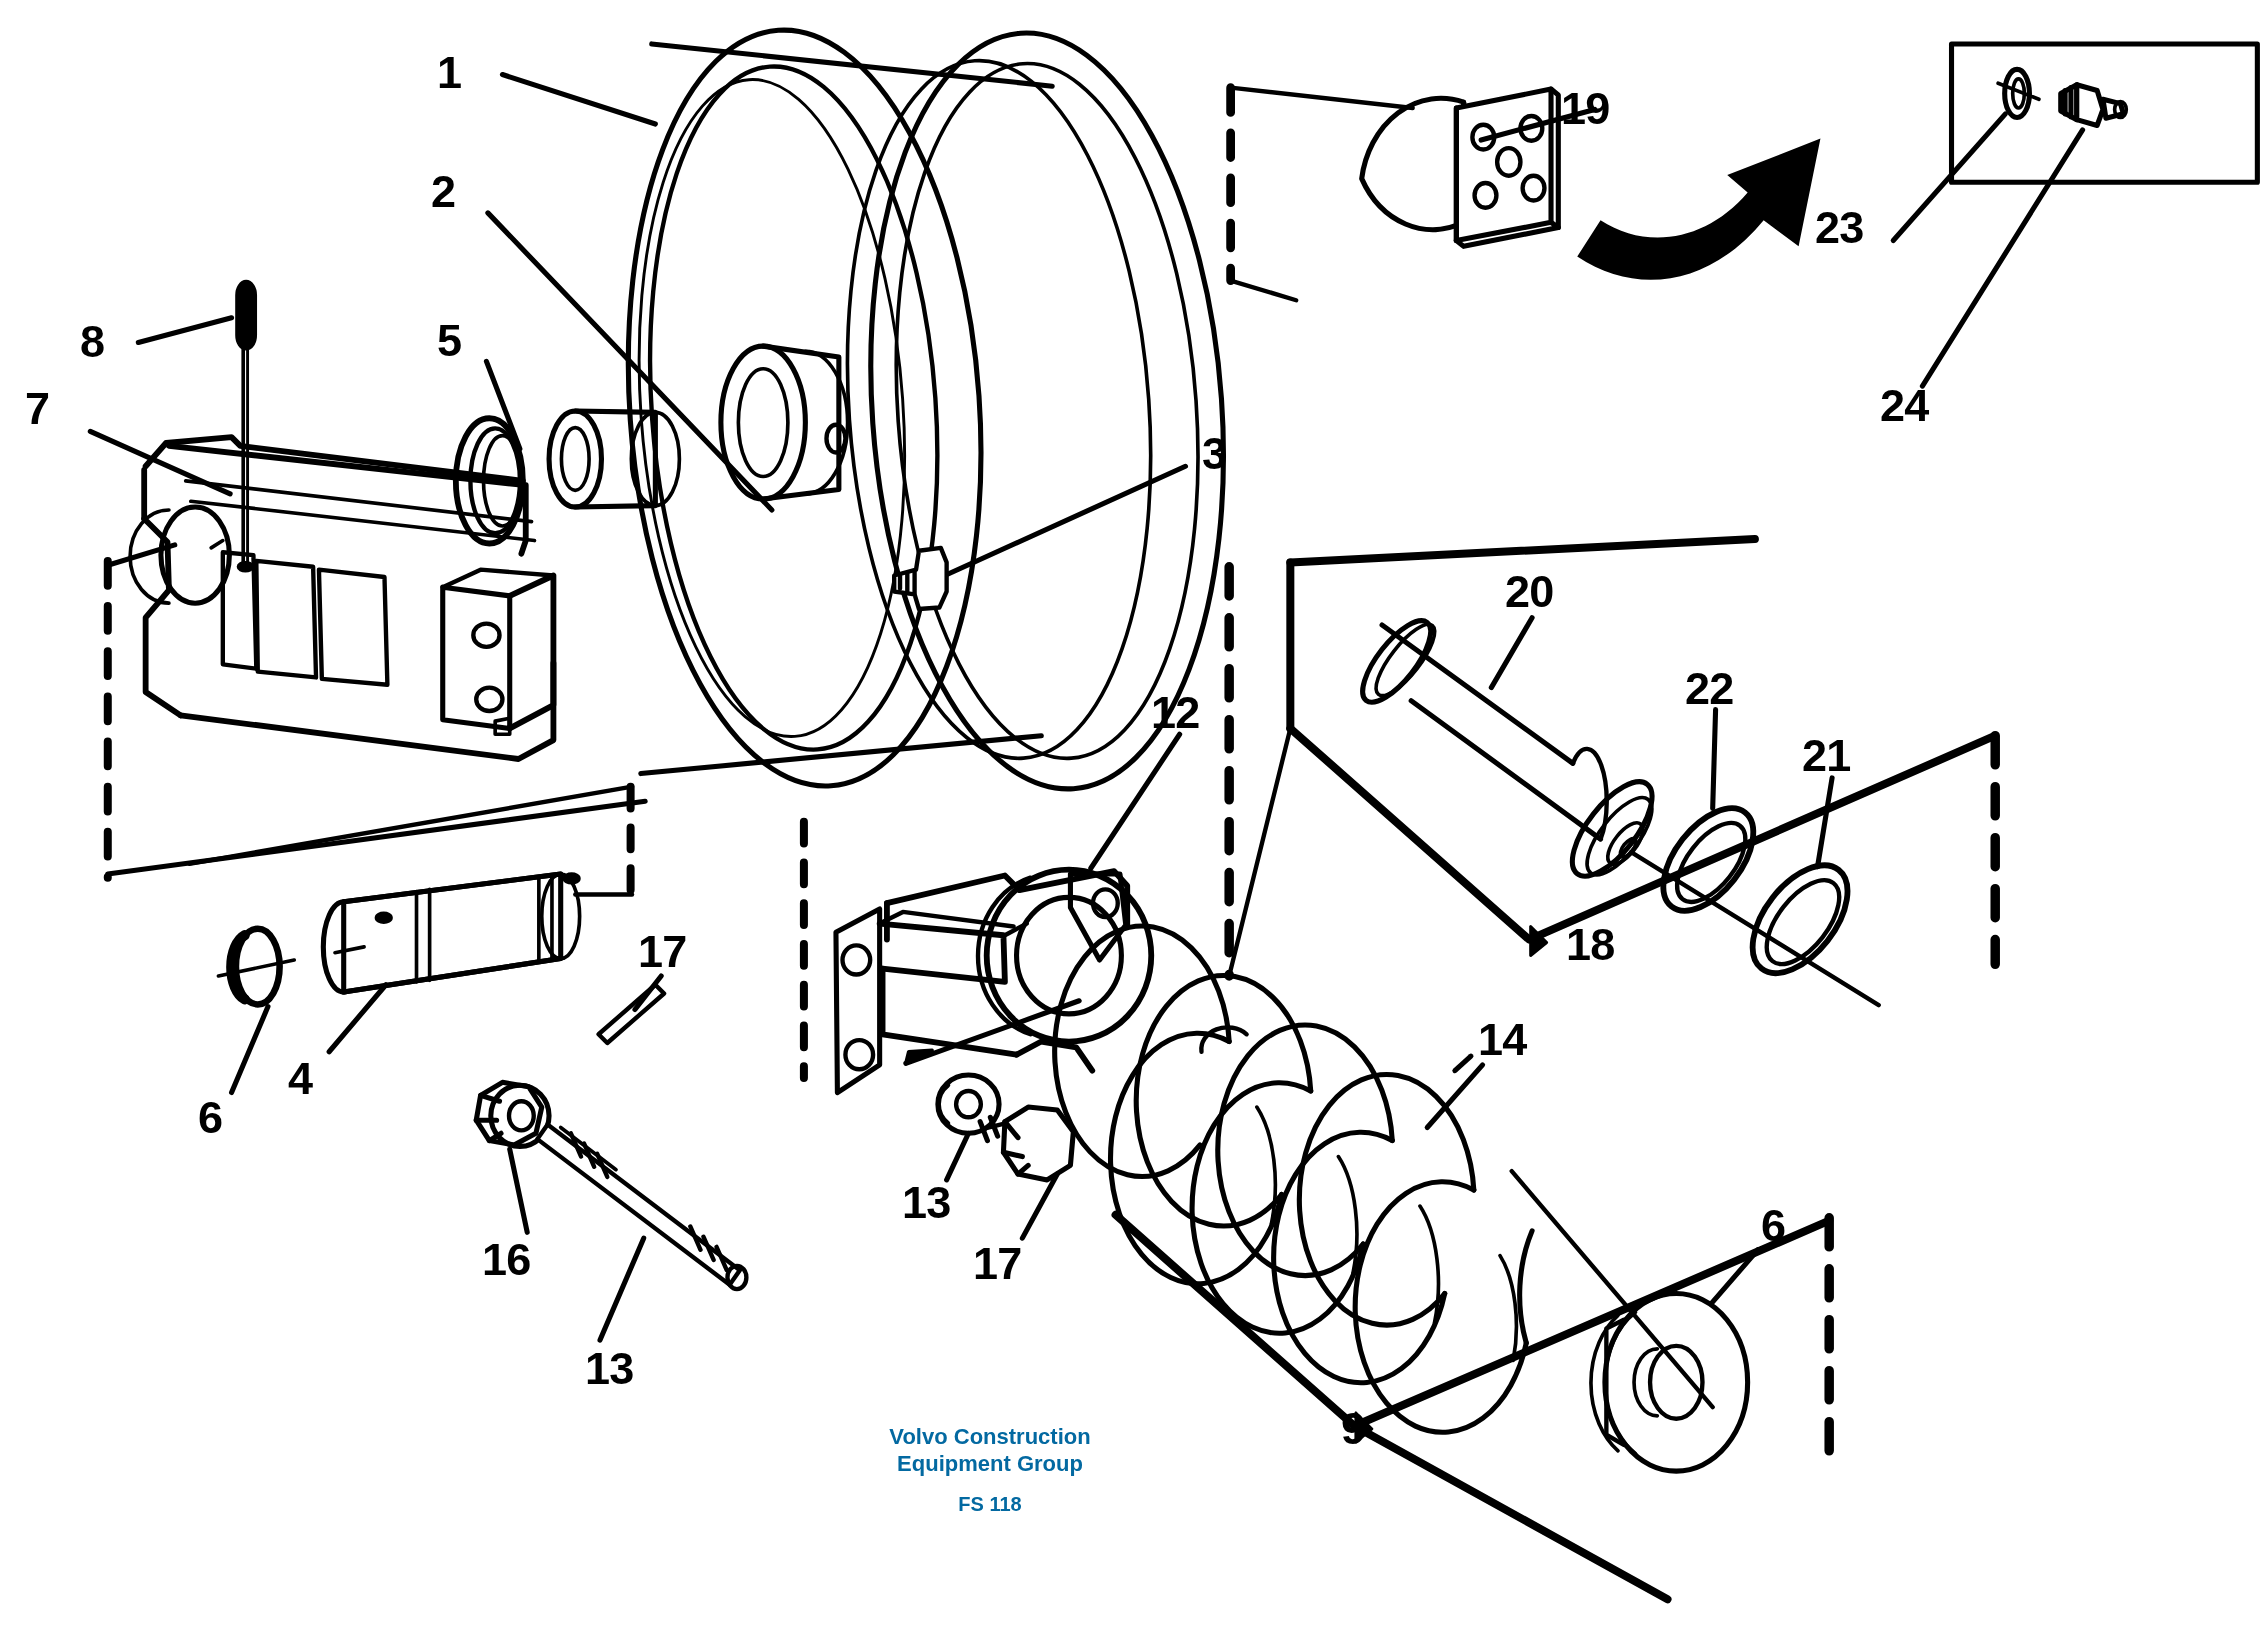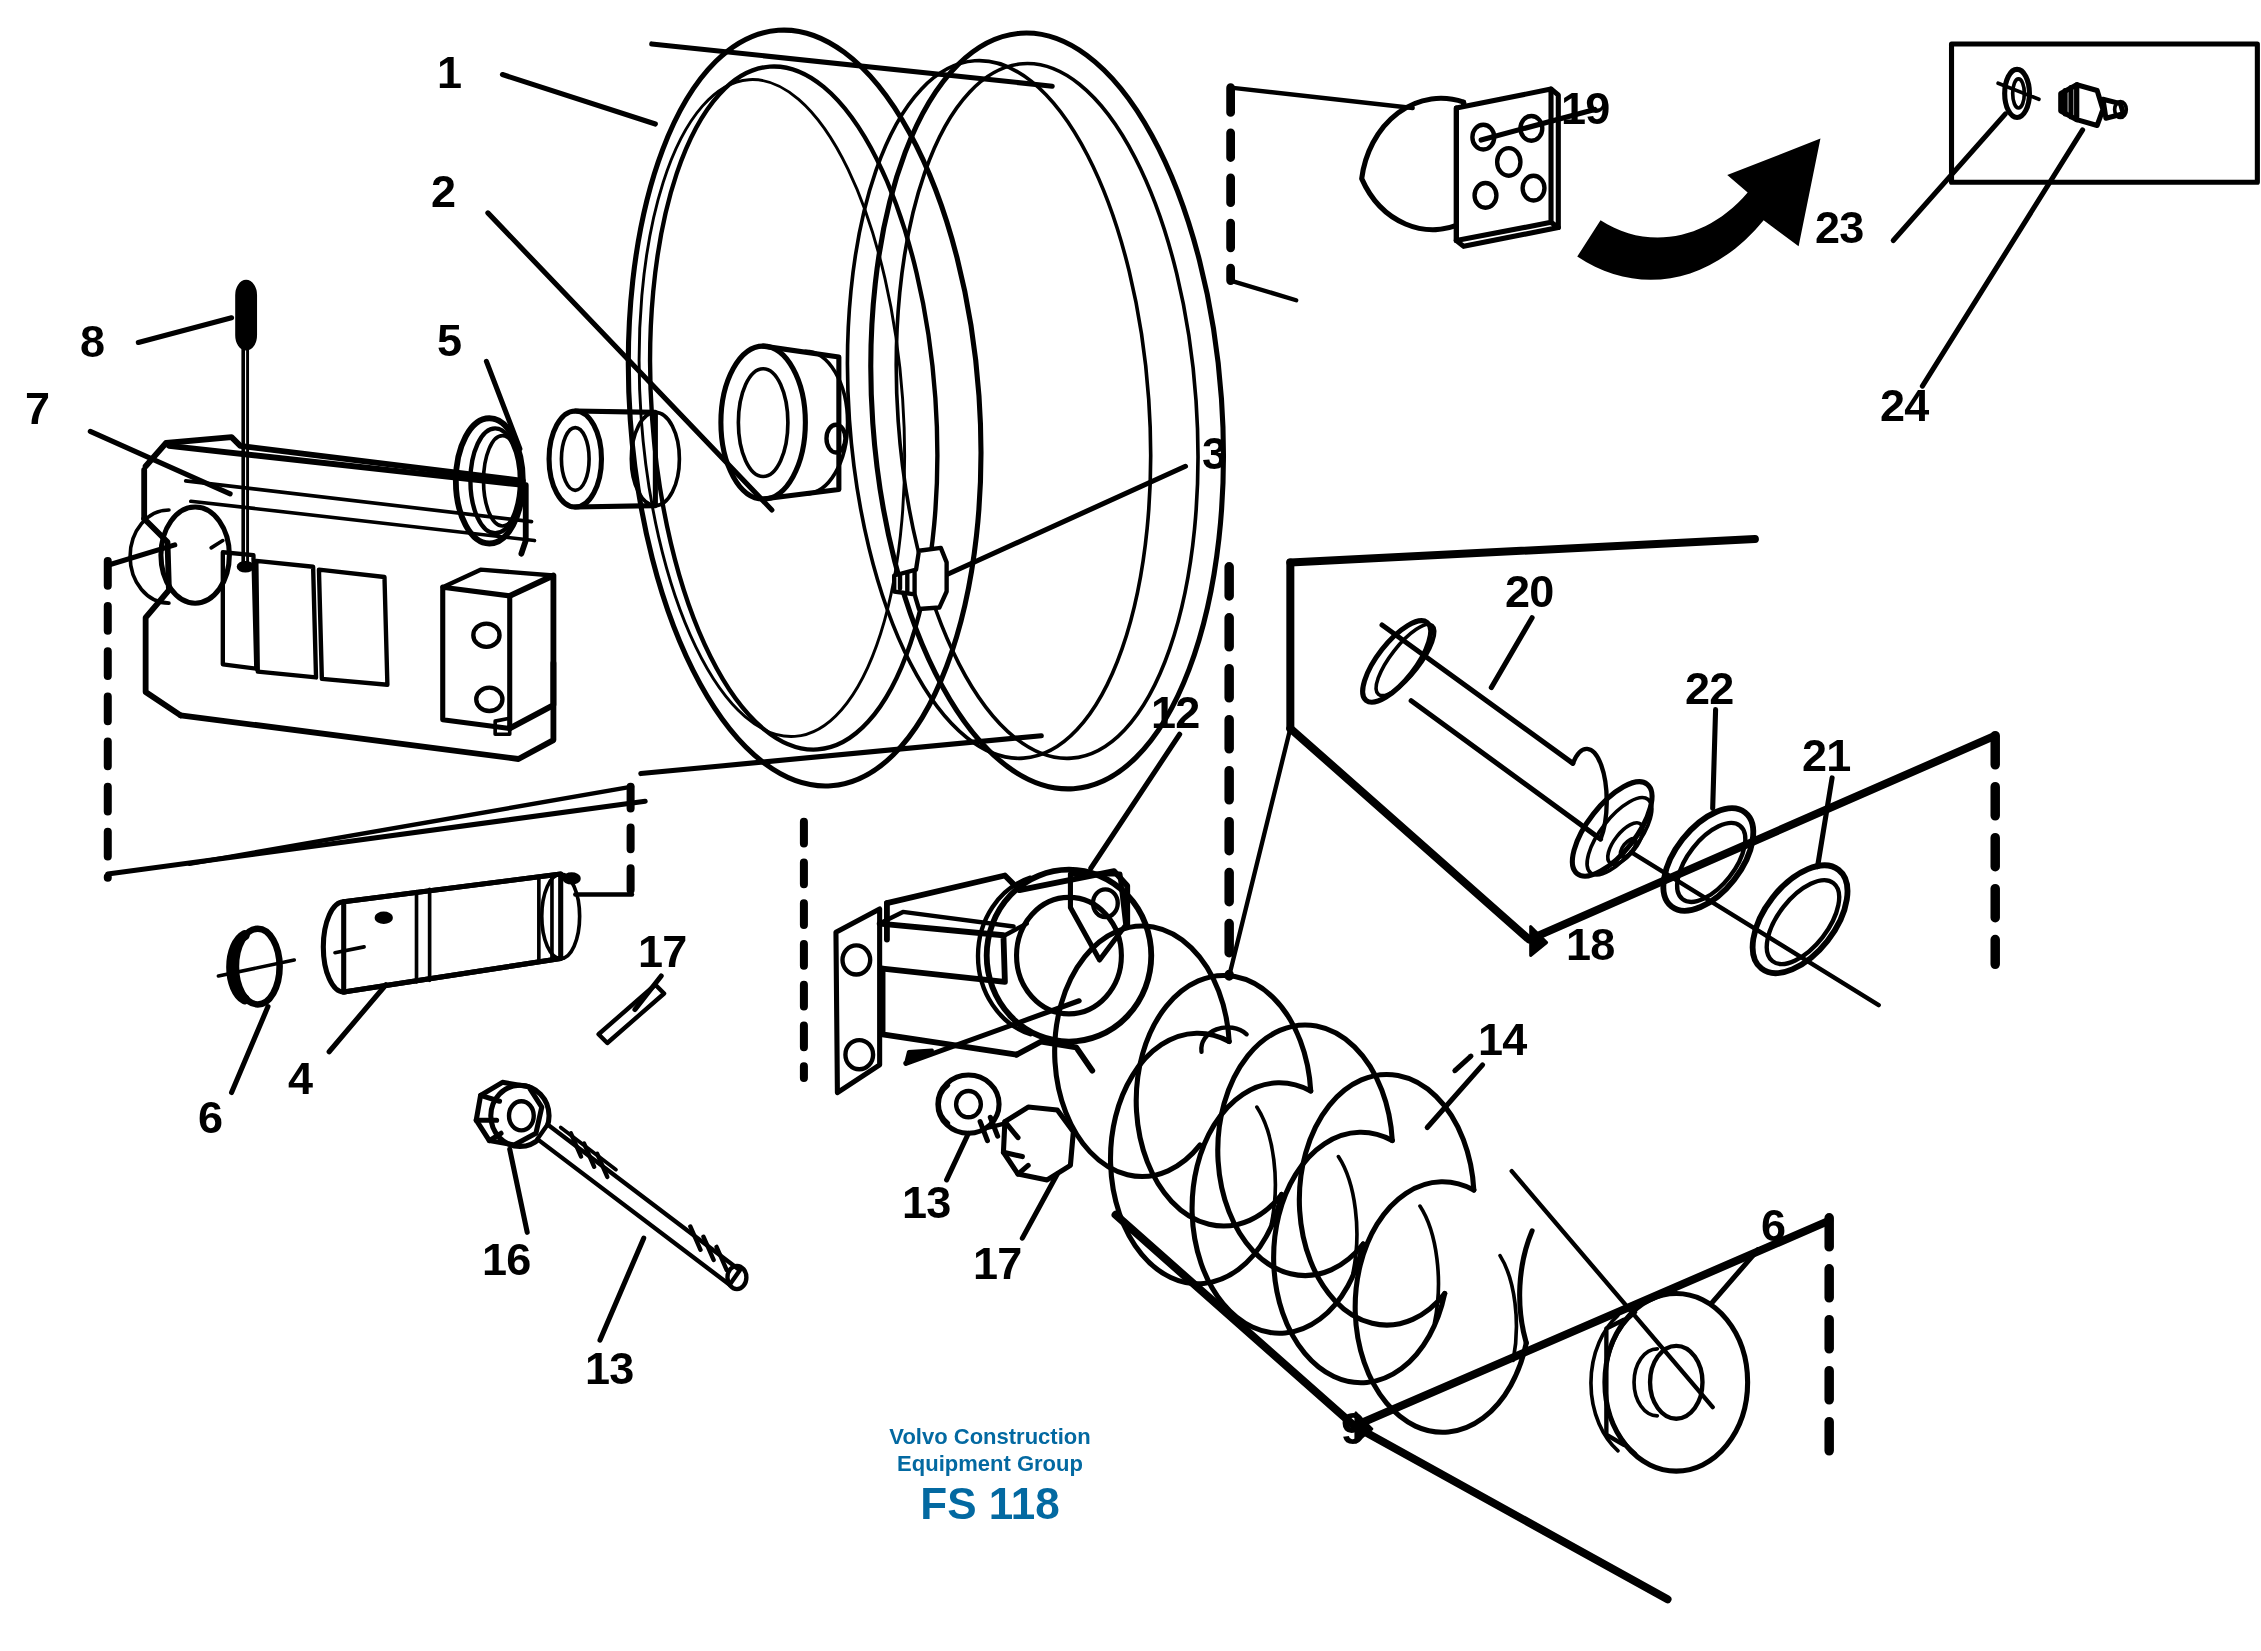--- a/index.html
+++ b/index.html
@@ -4,21 +4,21 @@
 <title>Parts Diagram</title>
 <style>
   html,body{margin:0;padding:0;background:#ffffff;}
   body{font-family:"Liberation Sans", sans-serif;}
   #stage{position:relative;width:2261px;height:1652px;background:#fff;overflow:hidden;}
   #art{position:absolute;left:0;top:0;width:2261px;height:1652px;}
   .lbl{position:absolute;font-family:"Liberation Sans", sans-serif;font-weight:bold;color:#000;
        font-size:45px;line-height:45px;letter-spacing:-0.7px;white-space:nowrap;}
   .footer{position:absolute;text-align:center;color:#0369a1;font-weight:bold;}
   .f1{font-size:22px;line-height:26px;}
-  .f2{font-size:44px;line-height:36px;}
+  .f2{font-size:20px;line-height:36px;}
 </style>
 </head>
 <body>
 
 <div id="stage">
 
   <svg id="art" viewBox="0 0 3105 2268" xmlns="http://www.w3.org/2000/svg">
     <rect x="0" y="0" width="3105" height="2268" fill="#ffffff"></rect>
 
     <g fill="none" stroke="#000000" stroke-linecap="round" stroke-linejoin="round">

